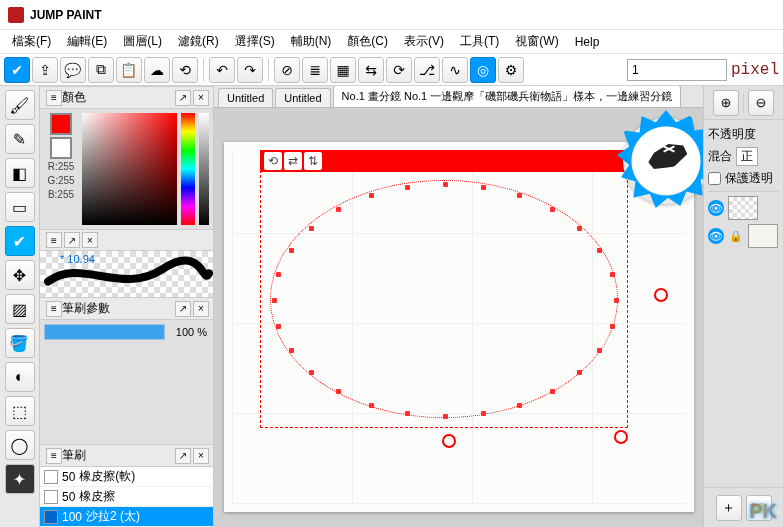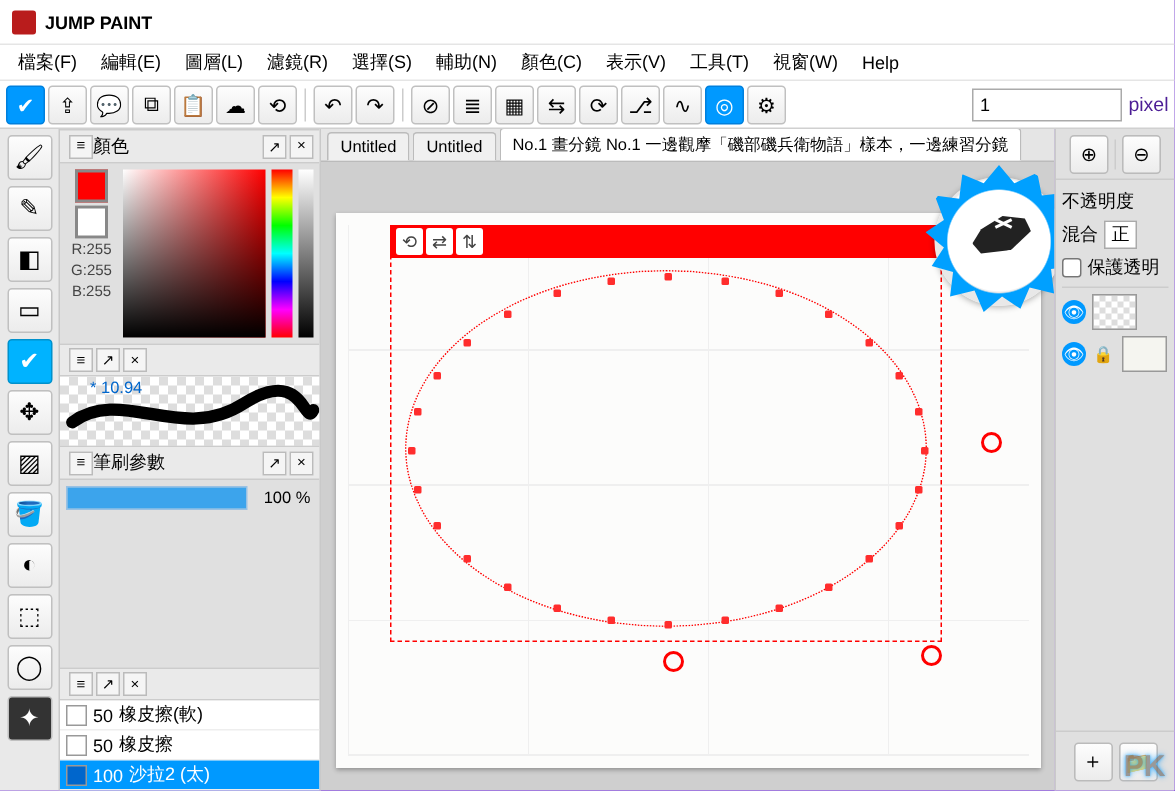--- a/index.html
+++ b/index.html
@@ -14,21 +14,21 @@
 .menubar { height: 24px; background: #fff; border-bottom: 1px solid #e5e5e5; display: flex; align-items: center; padding: 0 4px; }
 .menubar span { padding: 2px 8px; font-size: 12px; cursor: pointer; }
 
 
 .toolbar { height: 32px; background: #fff; border-bottom: 1px solid #d0d0d0; display: flex; align-items: center; padding: 2px 4px; gap: 2px; }
 .tbtn { width: 26px; height: 26px; border: 1px solid #c0c0c0; background: linear-gradient(#fdfdfd,#ececec); border-radius: 3px; display: flex; align-items: center; justify-content: center; font-size: 14px; cursor: pointer; }
 .tbtn.blue { background: #0099ff; border-color: #0080dd; color: #fff; }
 .tbtn-sep { width: 1px; height: 22px; background: #ccc; margin: 0 3px; }
 .unit-input { display:flex; align-items:center; margin-left:auto; }
 .unit-input input { width: 100px; height: 22px; border: 1px solid #aaa; padding: 0 4px; }
-.unit-input span { margin-left: 4px; font-size: 13px; color: #4c1d95; }
+.unit-input span { margin-left: 4px; font-size: 16px; color: #7f1d1d; font-family: Liberation Mono, monospace; }
 
 
 .body { display: flex; height: calc(527px - 30px - 24px - 32px); }
 
 
 .rail { width: 40px; background: #e9e9e9; border-right: 1px solid #c9c9c9; display: flex; flex-direction: column; align-items: center; padding: 4px 0; gap: 4px; }
 .rail .rbtn { width: 30px; height: 30px; border: 1px solid #c0c0c0; background: linear-gradient(#fdfdfd,#ececec); border-radius: 3px; display:flex; align-items:center; justify-content:center; font-size:16px; cursor:pointer;}
 .rail .rbtn.active { background: #00b3ff; border-color:#0091cc; color:#fff;}
 .rail .rbtn.black { background:#333; color:#fff;}
 
@@ -58,21 +58,21 @@
 .slider-track { flex:1; height:16px; background:#c6dff5; position:relative; border:1px solid #9ac1e3;}
 .slider-fill { height:100%; background:#3ca4ec;}
 .slider-val { width:40px; text-align:right; font-size:11px; padding-right:2px;}
 
 .brushlist-body { background:#fff; font-size:11px;}
 .brushrow { display:flex; align-items:center; padding:1px 4px; border-bottom:1px solid #eee; gap:4px;}
 .brushrow .sq { width:14px; height:14px; border:1px solid #999;}
 .brushrow.sel { background:#0099ff; color:#fff;}
 
 
-.center { flex:1; background:#6d28d9; display:flex; flex-direction:column; overflow:hidden;}
+.center { flex:1; background:#0c4a6e; display:flex; flex-direction:column; overflow:hidden;}
 .tabs { height:22px; background:#e5e5e5; border-bottom:1px solid #bbb; display:flex; align-items:flex-end; padding-left:4px; gap:0;}
 .tab { padding:3px 8px; border:1px solid #bbb; border-bottom:none; background:#f0f0f0; font-size:11px; cursor:pointer; border-radius:3px 3px 0 0; margin-right:2px;}
 .tab.active { background:#fff;}
 .canvas-wrap { flex:1; position:relative; background:#cfcfcf; padding:20px; overflow:hidden;}
 .paper { position:absolute; left:10px; top:34px; width:470px; height:370px; background:#fcfcfb; box-shadow:0 1px 3px rgba(0,0,0,.3);}
 .paper .sketch { position:absolute; inset:8px; background:
   repeating-linear-gradient(0deg,#eee 0 1px,transparent 1px 90px),
   repeating-linear-gradient(90deg,#eee 0 1px,transparent 1px 120px);
   opacity:.9;
 }
@@ -213,20 +213,21 @@
             <div class="slider-fill" style="width:100%"></div>
           </div>
         <div class="slider-val">100 %</div>
       </div>
     </div>
 
     <div style="flex:1"></div>
 
     <div class="panel-hdr">
       <span class="hbtn">≡</span>
+      <span class="title">筆刷</span>
       <span class="hbtn">↗</span>
       <span class="hbtn">×</span>
     </div>
     <div class="brushlist-body">
       <div class="brushrow">
         <div class="sq"></div>
         <span>50</span>
         <span>橡皮擦(軟)</span>
       </div>
       <div class="brushrow">

